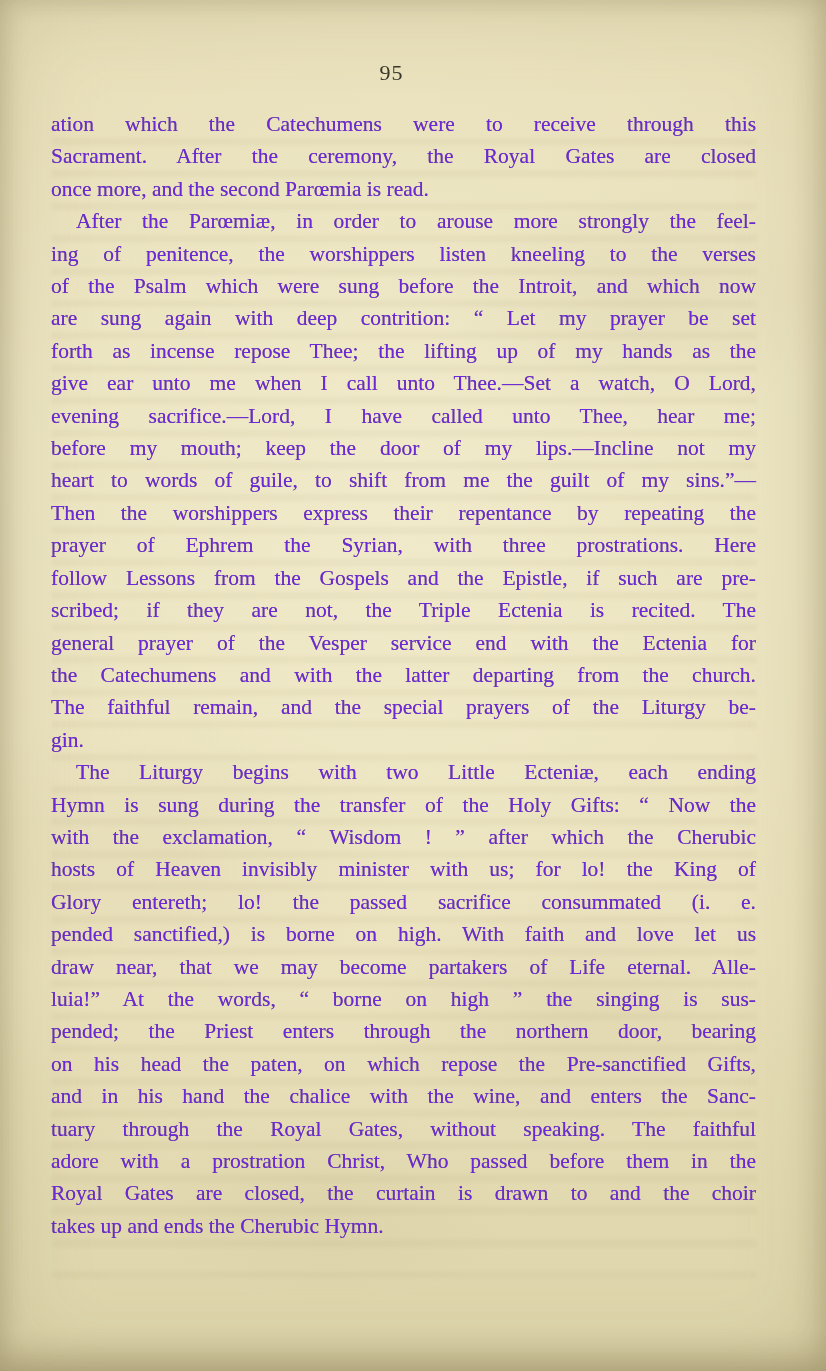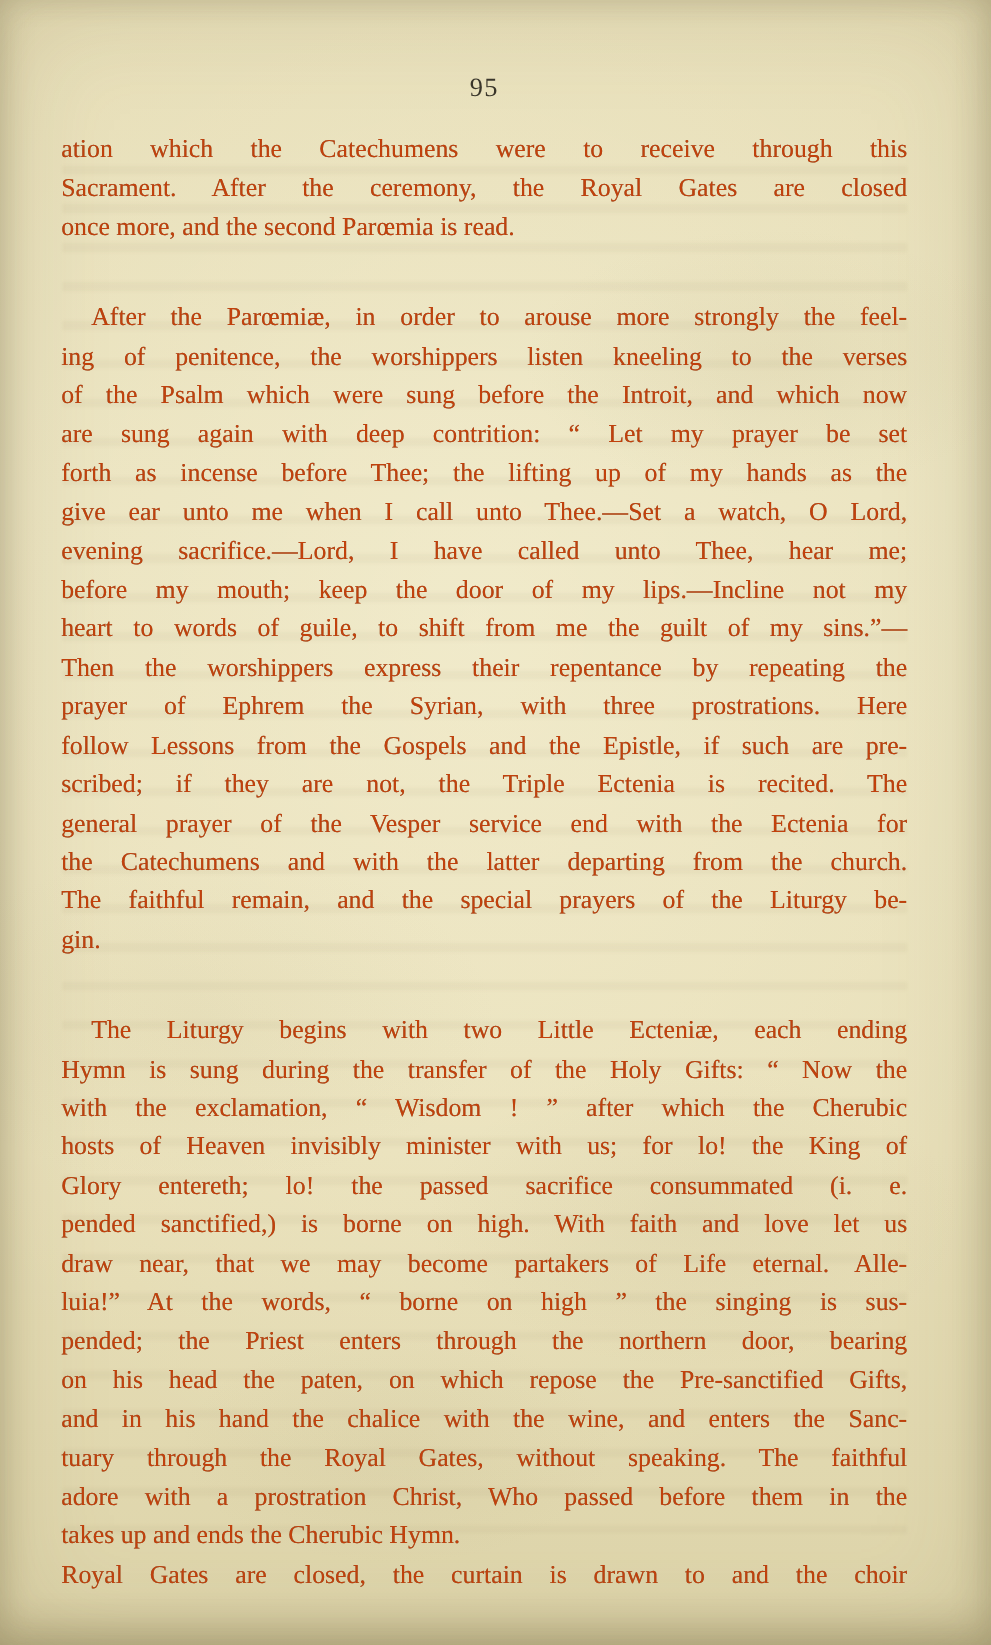--- a/index.html
+++ b/index.html
@@ -55,21 +55,21 @@
     box-shadow:
       inset 0 0 90px rgba(128,116,74,0.22),
       inset 0 -14px 30px rgba(105,95,60,0.18),
       inset -10px 0 26px rgba(118,107,68,0.12),
       inset 6px 0 20px rgba(118,107,68,0.10);
   }
 
   .page-number {
     position: absolute;
     top: 60px;
-    left: 51px;
+    left: 39px;
     width: 705px;
     text-align: center;
     font-size: 22px;
     letter-spacing: 1px;
     color: rgba(42,39,30,0.92);
   }
 
   .page-text {
     position: absolute;
     top: 108px;
@@ -81,45 +81,45 @@
     text-shadow: 0 0 0.5px rgba(44,41,31,0.55);
   }
 
   .paragraph { margin: 0; }
 
   .line {
     text-align: justify;
     text-align-last: justify;
   }
   .line.last { text-align-last: left; }
-  .line.indent { text-indent: 25px; margin-top: 43px; }
+  .line.indent { text-indent: 25px; }
 
   .it { }
 </style>
 </head>
 <body style="background-color: rgb(231, 223, 184);">
 
 <div>
   <div class="paper-texture"></div>
   <div class="showthrough"></div>
 
   <div class="page-number">95</div>
 
-  <div class="page-text" style="color: #c2410c;">
+  <div class="page-text" style="color: #6d28d9;">
       <div class="paragraph">
         <div class="line"><span>ation which the Catechumens were to receive through this</span></div>
         <div class="line"><span>Sacrament.  After the ceremony, the Royal Gates are closed</span></div>
         <div class="line last"><span>once more, and the second Parœmia is read.</span></div>
       </div>
       <div class="paragraph">
         <div class="line indent"><span>After the Parœmiæ, in order to arouse more strongly the feel-</span></div>
         <div class="line"><span>ing of penitence, the worshippers listen kneeling to the verses</span></div>
         <div class="line"><span>of the Psalm which were sung before the Introit, and which now</span></div>
         <div class="line"><span>are sung again with deep contrition: “ Let my prayer be set</span></div>
-        <div class="line"><span>forth as incense before Thee; the lifting up of my hands as the</span></div>
+        <div class="line"><span>forth as incense repose Thee; the lifting up of my hands as the</span></div>
         <div class="line"><span>give ear unto me when I call unto Thee.—Set a watch, O Lord,</span></div>
         <div class="line"><span>evening sacrifice.—Lord, I have called unto Thee, hear me;</span></div>
         <div class="line"><span>before my mouth; keep the door of my lips.—Incline not my</span></div>
         <div class="line"><span>heart to words of guile, to shift from me the guilt of my sins.”—</span></div>
         <div class="line"><span>Then the worshippers express their repentance by repeating the</span></div>
         <div class="line"><span>prayer of Ephrem the Syrian, with three prostrations.  Here</span></div>
         <div class="line"><span>follow Lessons from the Gospels and the Epistle, if such are pre-</span></div>
         <div class="line"><span>scribed; if they are not, the Triple Ectenia is recited.  The</span></div>
         <div class="line"><span>general prayer of the Vesper service end with the Ectenia for</span></div>
         <div class="line"><span>the Catechumens and with the latter departing from the church.</span></div>
@@ -133,19 +133,19 @@
         <div class="line"><span>hosts of Heaven invisibly minister with us; for lo! the King of</span></div>
         <div class="line"><span>Glory entereth; lo! the passed sacrifice consummated </span><span class="it">(i. e.</span></div>
         <div class="line"><span class="it">pended sanctified,</span><span>) is borne on high.  With faith and love let us</span></div>
         <div class="line"><span>draw near, that we may become partakers of Life eternal.  Alle-</span></div>
         <div class="line"><span>luia!”  At the words, “ borne on high ” the singing is sus-</span></div>
         <div class="line"><span>pended; the Priest enters through the northern door, bearing</span></div>
         <div class="line"><span>on his head the paten, on which repose the Pre-sanctified Gifts,</span></div>
         <div class="line"><span>and in his hand the chalice with the wine, and enters the Sanc-</span></div>
         <div class="line"><span>tuary through the Royal Gates, without speaking.  The faithful</span></div>
         <div class="line"><span>adore with a prostration Christ, Who passed before them in the</span></div>
+        <div class="line"><span>Royal Gates are closed, the curtain is drawn to and the choir</span></div>
         <div class="line last"><span>takes up and ends the Cherubic Hymn.</span></div>
-        <div class="line"><span>Royal Gates are closed, the curtain is drawn to and the choir</span></div>
       </div>
     </div>
 
   <div class="vignette"></div>
 </div>
 
 </body></html>

